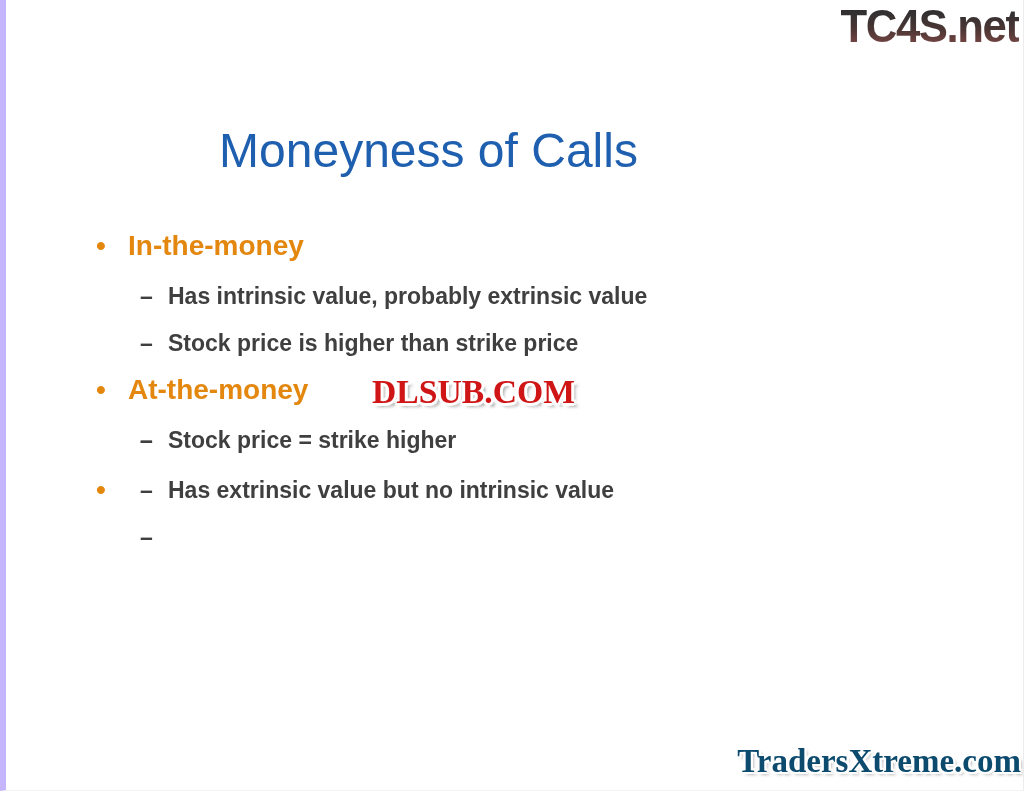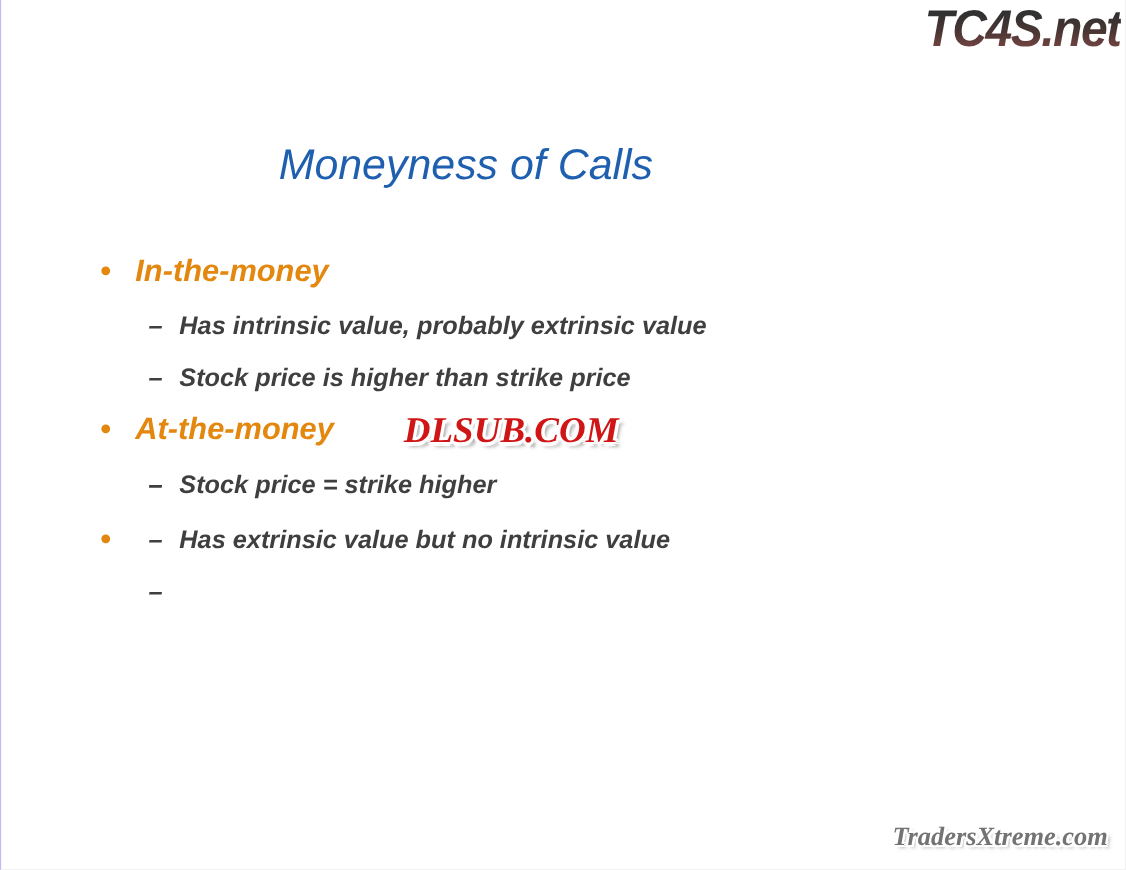--- a/index.html
+++ b/index.html
@@ -12,24 +12,23 @@
     font-family: "Liberation Sans", sans-serif;
   }
 
   .slide {
     position: relative;
     width: 1024px;
     height: 791px;
     background: #ffffff;
     overflow: hidden;
     box-sizing: border-box;
-    border-left: 1px solid #c4b5fd;
+    border-left: 6px solid #c4b5fd;
     border-right: 1px solid #ececec;
     border-bottom: 1px solid #f2f2f2;
-    font-style: italic;
   }
 
   
   .wm-tc4s {
     position: absolute;
     top: -2px;
     right: 4px;
     font-family: "Liberation Sans", sans-serif;
     font-weight: bold;
     font-size: 47px;
@@ -52,21 +51,21 @@
   }
 
   
   .slide-title {
     position: absolute;
     left: 0;
     top: 122px;
     width: 845px;
     text-align: center;
     font-family: "Liberation Sans", sans-serif;
-    font-size: 39px;
+    font-size: 48px;
     font-weight: 400;
     color: #1f5faf;
     letter-spacing: 0px;
     line-height: 58px;
     white-space: nowrap;
   }
 
   
   .body {
     position: absolute;
@@ -137,27 +136,27 @@
       -2px  2px 0 #ffffff, 2px  2px 0 #ffffff,
       -3px 0 0 #ffffff,  3px 0 0 #ffffff,
        0 -3px 0 #ffffff,  0 3px 0 #ffffff,
        4px 4px 3px rgba(110,110,110,0.55);
     user-select: none;
   }
 
   
   .wm-tx {
     position: absolute;
-    right: 16px;
+    right: 2px;
     bottom: 10px;
     font-family: "Liberation Serif", serif;
     font-weight: bold;
-    font-size: 24px;
+    font-size: 33px;
     line-height: 38px;
-    color: #737373;
+    color: #0c4a6e;
     white-space: nowrap;
     text-shadow:
       -2px 0 0 #ffffff,  2px 0 0 #ffffff,
        0 -2px 0 #ffffff, 0  2px 0 #ffffff,
       -2px -2px 0 #ffffff, 2px -2px 0 #ffffff,
       -2px  2px 0 #ffffff, 2px  2px 0 #ffffff,
        3px 3px 3px rgba(120,120,120,0.5);
     user-select: none;
   }
 </style>

